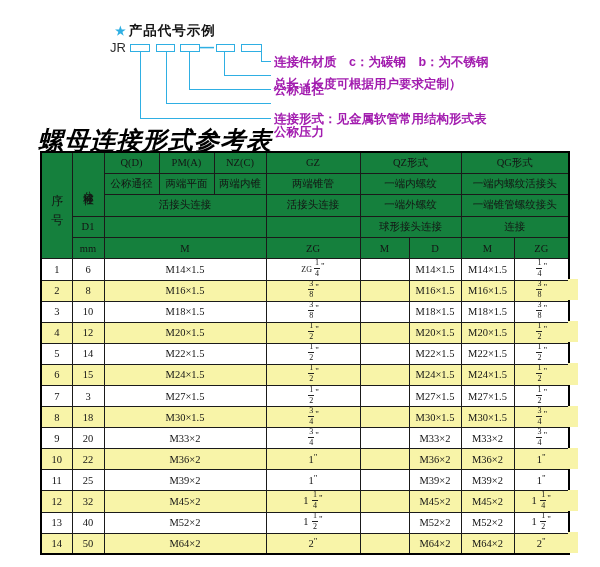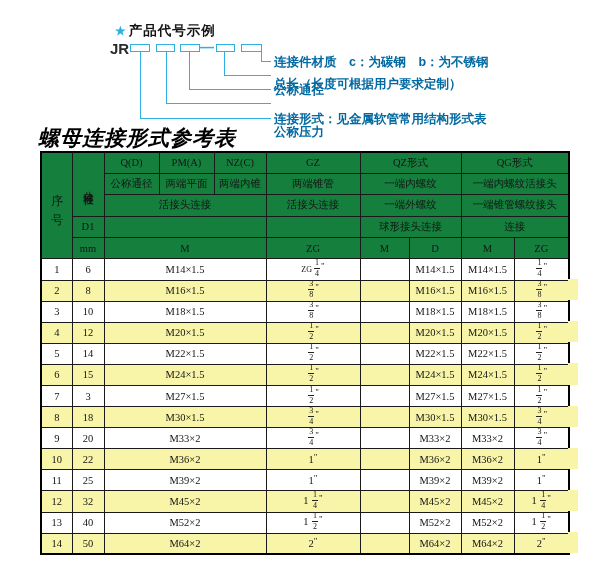--- a/index.html
+++ b/index.html
@@ -4,32 +4,32 @@
 <style>
   html,body{margin:0;padding:0;background:#fff;}
   .page{position:relative;width:600px;height:567px;background:#ffffff;overflow:hidden;
         font-family:"Liberation Serif", serif;color:#141414;}
 
   
   .pc-heading{position:absolute;left:115px;top:22px;font-family:"Liberation Sans",sans-serif;
               font-weight:bold;font-size:13.5px;letter-spacing:1px;color:#141414;white-space:nowrap;}
   .pc-heading .star{color:#2fafe3;font-size:12px;margin-right:2px;}
   .jr{position:absolute;left:110px;top:40px;font-family:"Liberation Sans",sans-serif;
-      font-weight:bold;font-size:15px;color:#2b2b2b;}
+      font-weight:normal;font-size:13px;color:#2b2b2b;}
   .code-box{position:absolute;top:44px;height:8px;box-sizing:border-box;
             border:1.5px solid #2fafe3;background:#fff;}
   .code-dash{position:absolute;left:200px;top:40px;color:#2fafe3;font-weight:bold;
              font-size:14px;line-height:14px;font-family:"Liberation Sans",sans-serif;}
   .conn{position:absolute;border-left:1.5px solid #2fafe3;border-bottom:1.5px solid #2fafe3;}
   .code-label{position:absolute;left:274px;font-family:"Liberation Sans",sans-serif;
-              font-weight:bold;font-size:12.5px;color:#0369a1;white-space:nowrap;}
+              font-weight:bold;font-size:12.5px;color:#a21caf;white-space:nowrap;}
 
   
   .tbl-title{position:absolute;left:38px;top:124px;font-family:"Liberation Serif",serif;
-             font-weight:bold;font-style:italic;font-size:21px;letter-spacing:1px;color:#000;}
+             font-weight:bold;font-style:italic;font-size:25px;letter-spacing:1px;color:#000;}
 
   
   table.ref{position:absolute;left:40px;top:151px;width:528px;height:403px;
             border-collapse:collapse;table-layout:fixed;
             border:2.5px solid #000;}
   table.ref th, table.ref td{border:1.5px solid #1a1a1a;text-align:center;vertical-align:middle;
             padding:0;font-weight:normal;overflow:hidden;}
   table.ref thead th{background:#15803d;font-size:10.5px;}
   table.ref thead tr{height:21.4px;}
   table.ref tbody tr{height:21.1px;}

